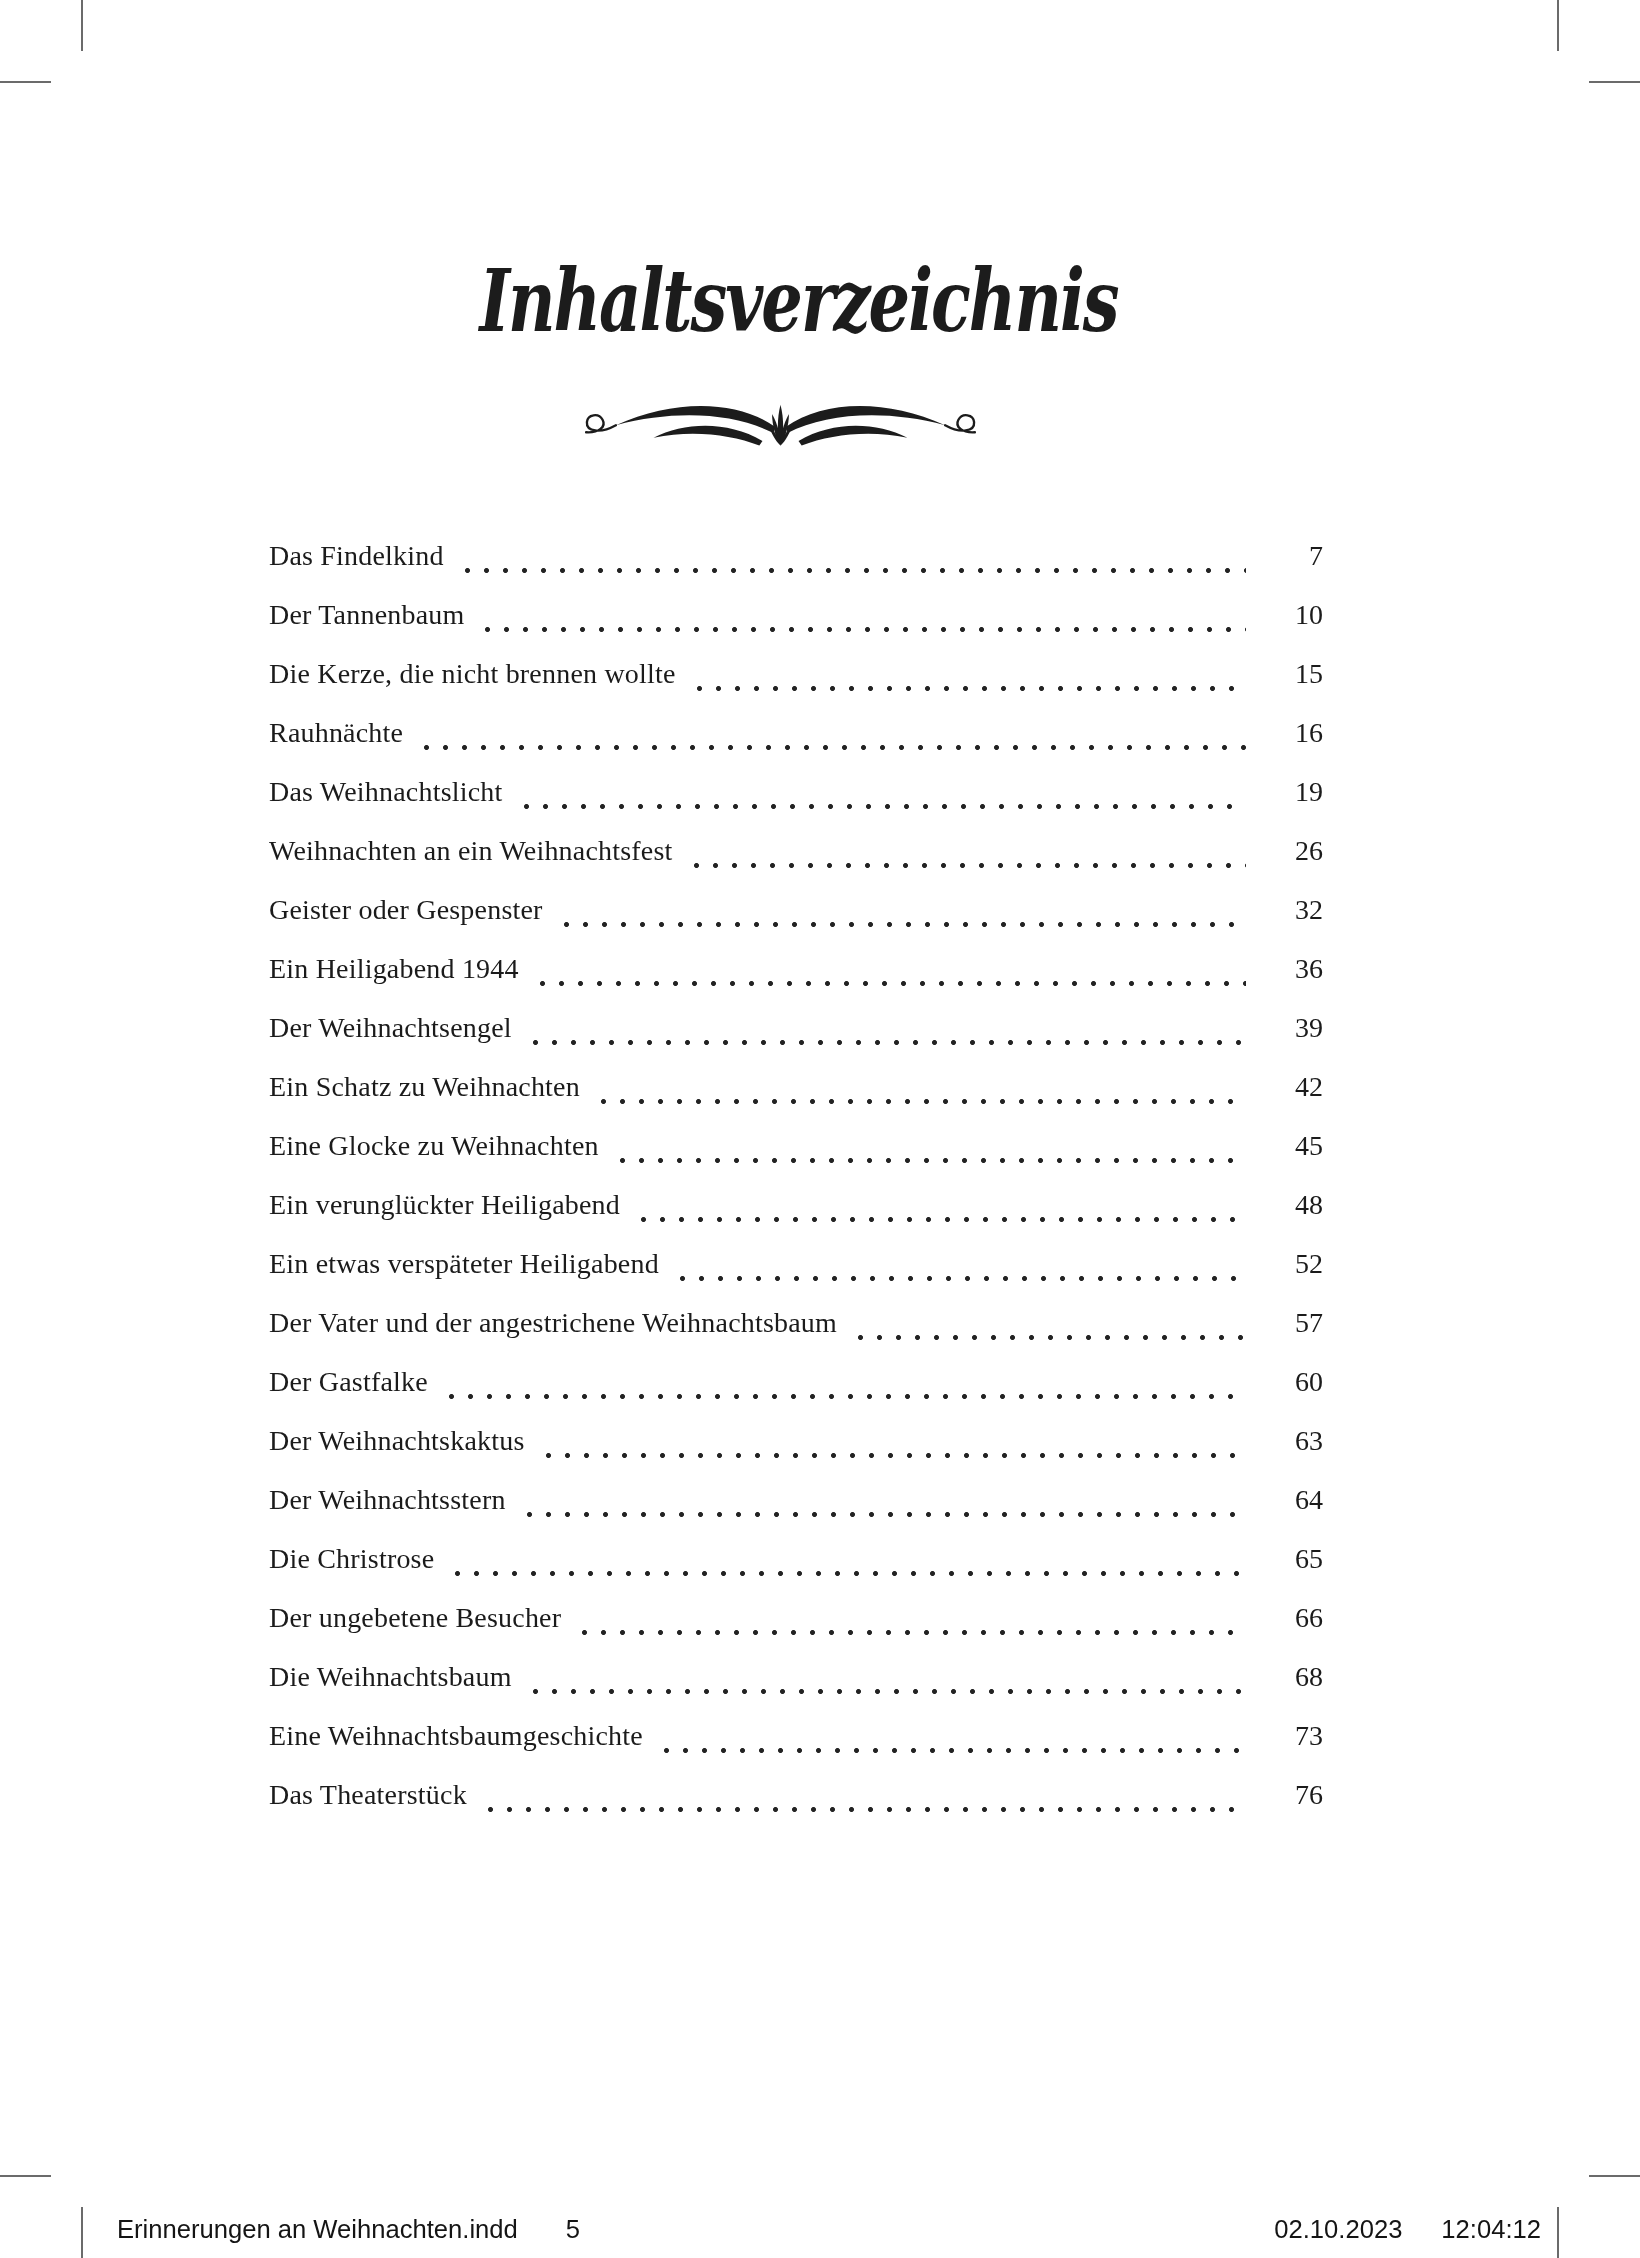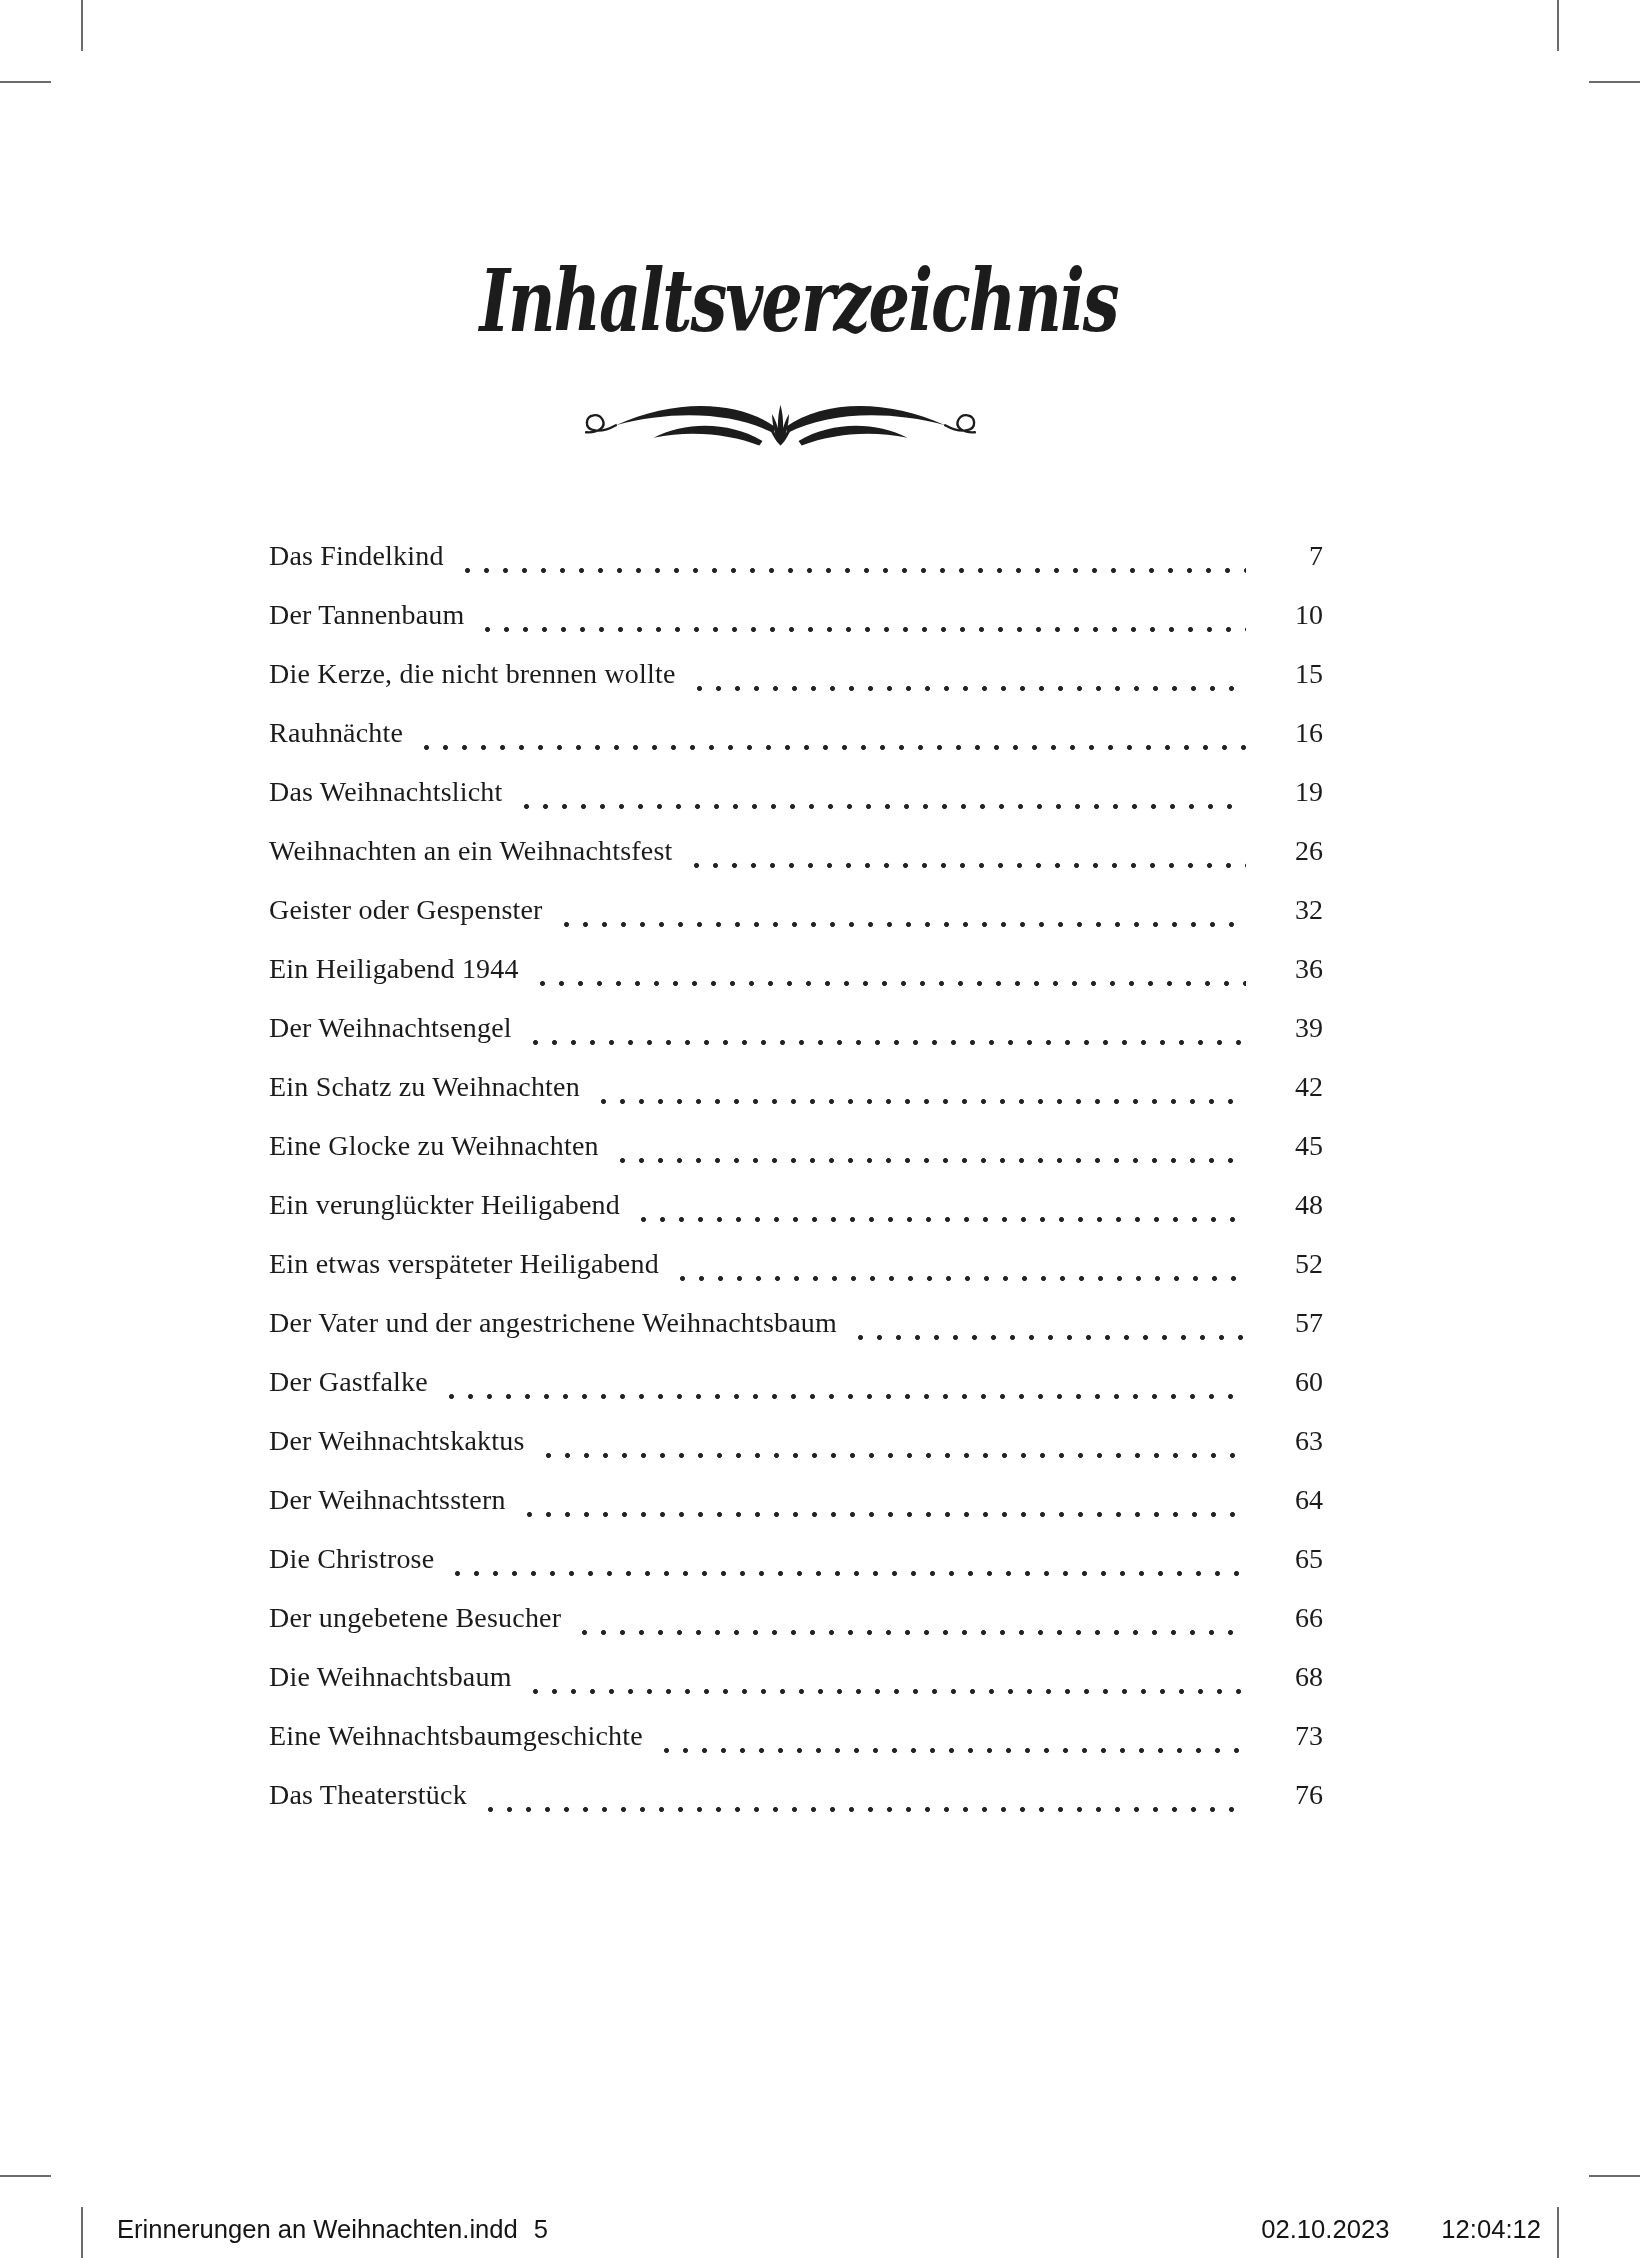--- a/index.html
+++ b/index.html
@@ -80,22 +80,22 @@
   
   .footer-left, .footer-right {
     position:absolute;
     top:2215px;
     font-family:"Liberation Sans", sans-serif;
     font-size:25.6px;
     color:#141414;
     display:flex;
     white-space:nowrap;
   }
-  .footer-left  { left:117px;  gap:16px; }
-  .footer-right { right:99px; gap:52px; }
+  .footer-left  { left:117px;  gap:48px; }
+  .footer-right { right:99px; gap:39px; }
 </style>
 </head>
 <body>
 
 <div class="crop v tl-v"></div>
 <div class="crop h tl-h"></div>
 <div class="crop v tr-v"></div>
 <div class="crop h tr-h"></div>
 <div class="crop v bl-v"></div>
 <div class="crop h bl-h"></div>

